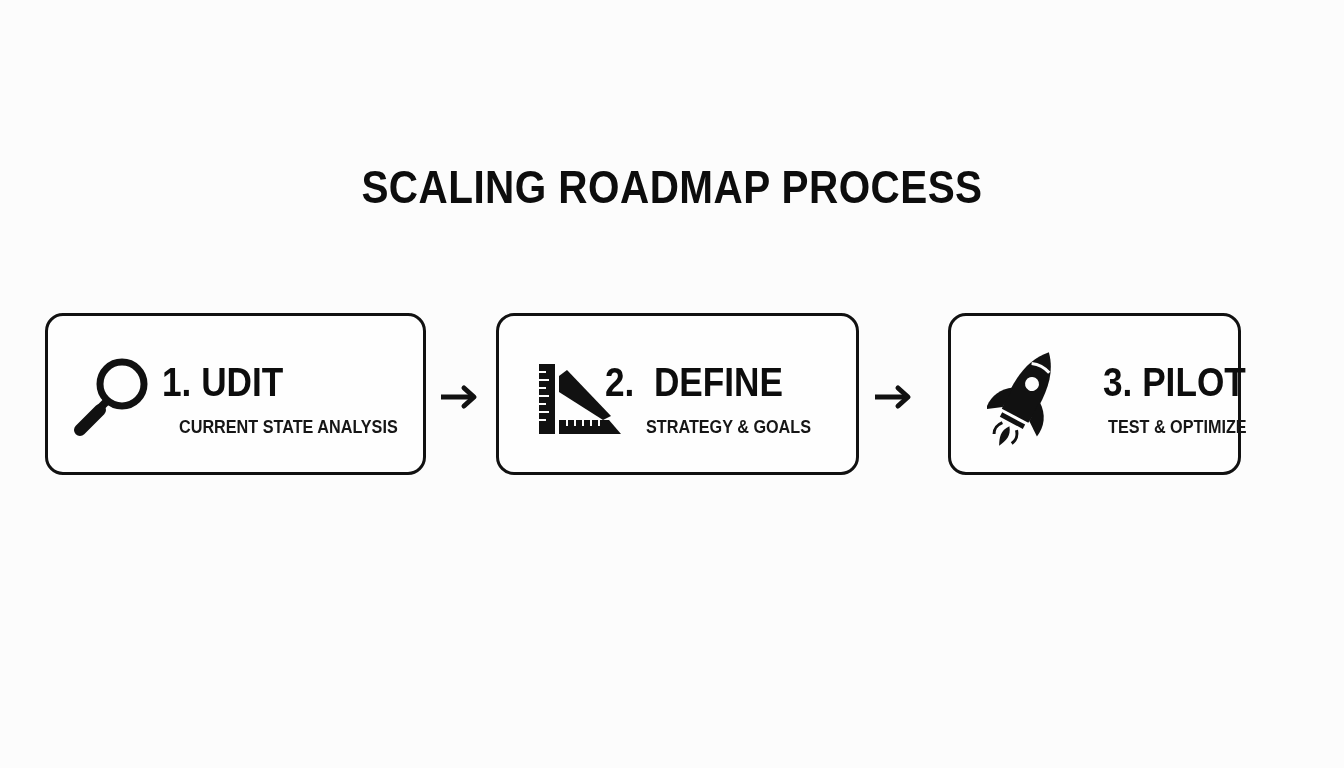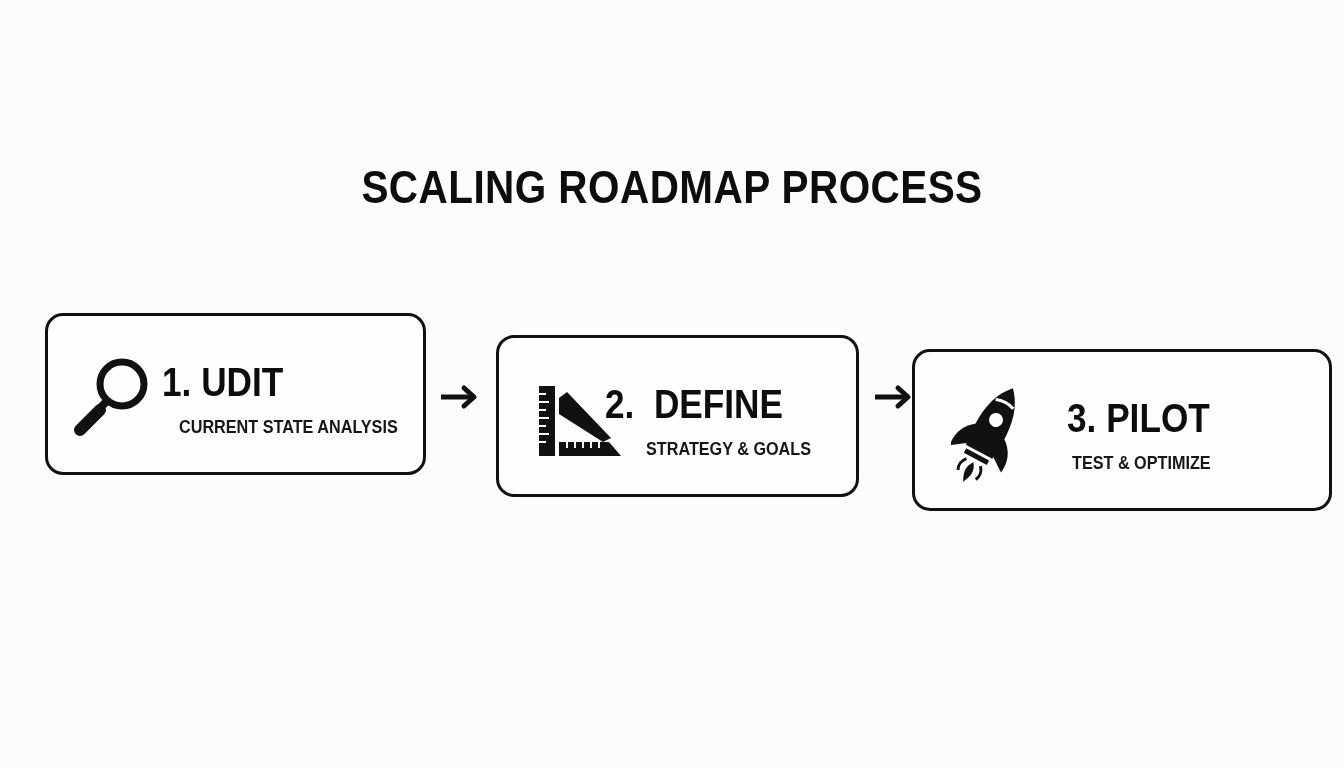--- a/index.html
+++ b/index.html
@@ -84,21 +84,21 @@
   <div class="sub" style="left:131px; top:101px;">CURRENT STATE ANALYSIS</div>
 </div>
 
 <span class="arrow" style="left:439px;">
   <svg width="42" height="30" viewBox="0 0 42 30">
     <line x1="2" y1="15" x2="34" y2="15" stroke="#111" stroke-width="5"></line>
     <polyline points="25,6 35,15 25,24" fill="none" stroke="#111" stroke-width="5" stroke-linecap="round" stroke-linejoin="round"></polyline>
   </svg>
 </span>
 
-<div class="step" style="left:496px; width:363px;margin-top:22px;">
+<div class="step" style="left:496px; width:363px;">
   <span class="icon" style="left:38px; top:46px; width:88px; height:74px;">
     <svg width="88" height="74" viewBox="0 0 88 74">
 
       <rect x="2" y="2" width="16" height="70" fill="#111"></rect>
       <g stroke="#fcfcfc" stroke-width="2">
         <line x1="2" y1="10" x2="9" y2="10"></line>
         <line x1="2" y1="18" x2="12" y2="18"></line>
         <line x1="2" y1="26" x2="9" y2="26"></line>
         <line x1="2" y1="34" x2="12" y2="34"></line>
         <line x1="2" y1="42" x2="9" y2="42"></line>
@@ -123,21 +123,21 @@
   <div class="sub" style="left:147px; top:101px;">STRATEGY &amp; GOALS</div>
 </div>
 
 <span class="arrow" style="left:873px;">
   <svg width="42" height="30" viewBox="0 0 42 30">
     <line x1="2" y1="15" x2="34" y2="15" stroke="#111" stroke-width="5"></line>
     <polyline points="25,6 35,15 25,24" fill="none" stroke="#111" stroke-width="5" stroke-linecap="round" stroke-linejoin="round"></polyline>
   </svg>
 </span>
 
-<div class="step" style="left:912px; width:420px;margin-top:36px;">
+<div class="step" style="left:948px; width:293px;">
   <span class="icon" style="left:36px; top:28px; width:74px; height:110px;">
     <svg width="74" height="110" viewBox="0 0 74 110">
       <g transform="rotate(28 37 55)">
 
         <path d="M37 2 C52 18 56 40 52 74 L22 74 C18 40 22 18 37 2 Z" fill="#111"></path>
 
         <path d="M27 20 Q37 16 47 20" fill="none" stroke="#fcfcfc" stroke-width="3"></path>
 
         <circle cx="37" cy="38" r="7" fill="#fcfcfc"></circle>
 

